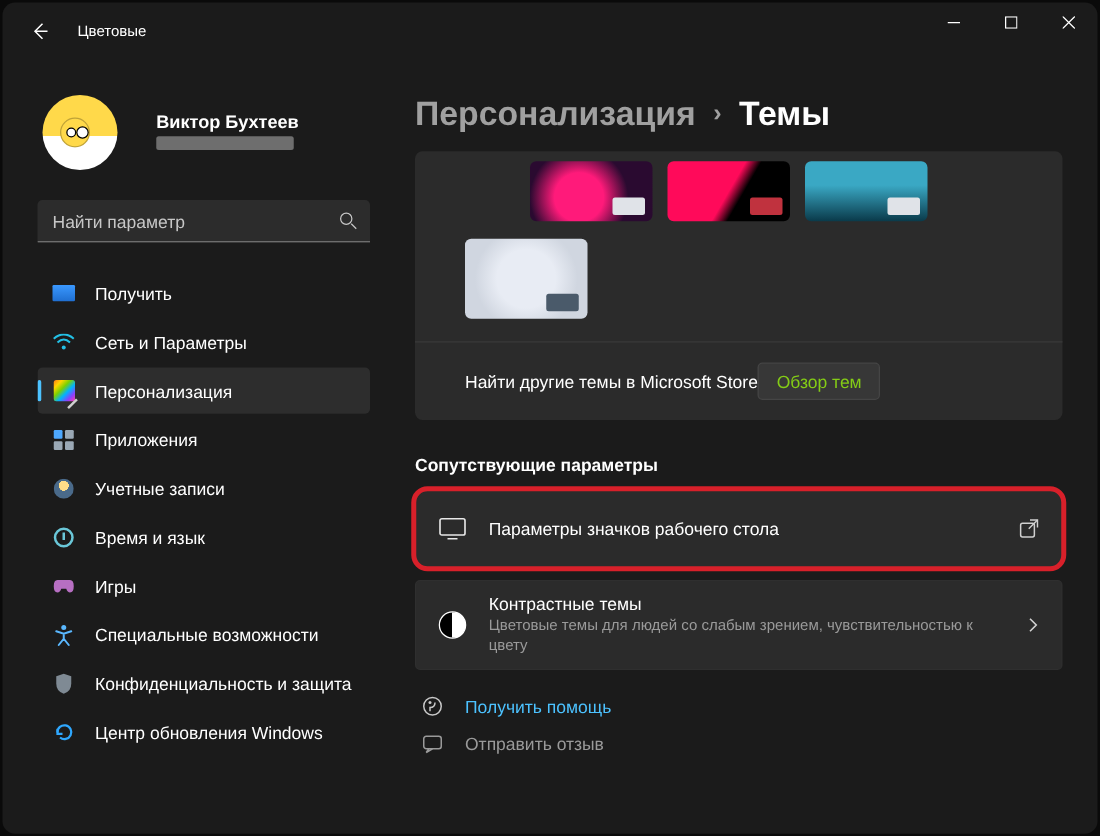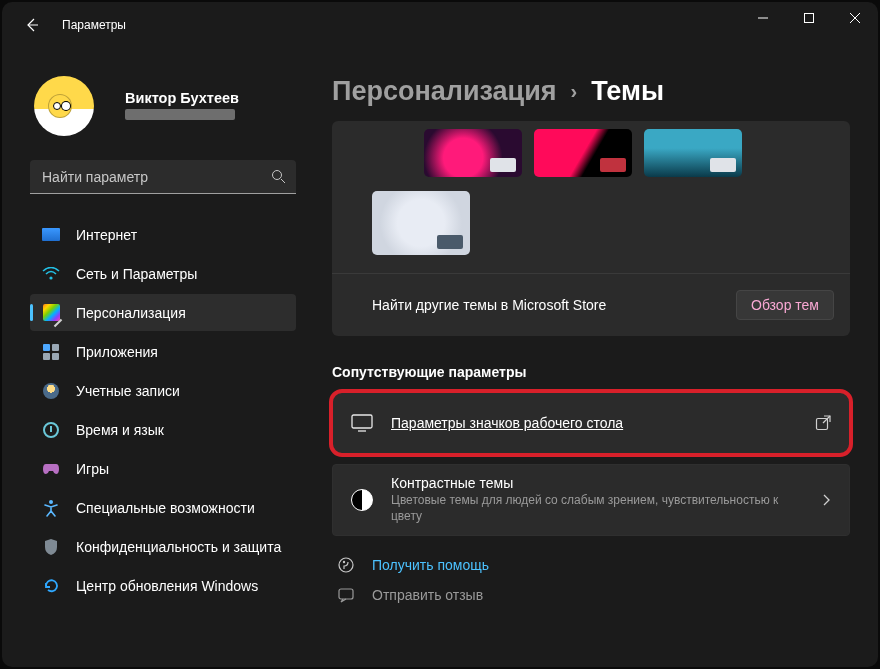--- a/index.html
+++ b/index.html
@@ -204,51 +204,50 @@
   .thumbs2 { padding: 10px 40px 18px 40px; }
   .t4 {
     width:98px; height:64px;
     background: radial-gradient(circle at 50% 50%, #e8ecf4 0 40%, #d0d6e0 70%);
     border-radius:5px; position:relative;
   }
   .t4 .tb-win { position:absolute; bottom:6px; right:7px; width:26px; height:14px; background:#4a5a6a; border-radius:2px;}
   .store-row {
     border-top:1px solid #3a3a3a;
     padding: 16px 16px 0 40px;
-    display:flex; align-items:center; justify-content:space-between;
+    display:flex; align-items:center; justify-content:flex-start;
   }
   .store-text { font-size:14px; color:#fff;}
   .browse-btn {
     background:#373737;
     border:1px solid #454545;
     padding: 6px 14px;
     border-radius:4px;
     font-size:14px;
-    color:#f9a8d4;
+    color:#84cc16;
   }
 
   .section-title { font-size:14px; font-weight:600; margin-bottom:12px;}
 
   .row-card {
     background:#2b2b2b;
     border:1px solid #2f2f2f;
     border-radius:4px;
     height:58px;
     display:flex; align-items:center;
     padding: 0 18px 0 18px;
     gap:18px;
     margin-bottom: 4px;
   }
   .row-card.highlight {
     outline: 4px solid #d8202a;
     outline-offset: -1px;
     border-radius: 10px;
     margin-bottom: 10px;
     height: 62px;
-    text-decoration: underline;
   }
   .row-card.contrast { height: 72px; }
   .row-icon { width:22px; color:#e8e8e8; display:flex; align-items:center; justify-content:center;}
   .contrast-circle {
     width:22px; height:22px; border-radius:50%;
     background: linear-gradient(90deg,#000 0 50%,#fff 50%);
     border:1px solid #fff;
   }
   .row-texts { flex:1; }
   .row-title { font-size:14px; color:#fff;}
@@ -267,21 +266,21 @@
 
 <div class="window">
 
   <div class="titlebar">
     <div class="back-btn">
       <svg width="16" height="16" viewBox="0 0 16 16">
           <path d="M10 2 L4 8 L10 14" stroke="#fff" stroke-width="1.2" fill="none"></path>
           <path d="M4 8 H14" stroke="#fff" stroke-width="1.2"></path>
         </svg>
     </div>
-    <div class="title-text">Параметры</div>
+    <div class="title-text">Цветовые</div>
     <div class="win-controls">
       <div class="win-btn">
           <svg width="10" height="10">
             <path d="M0 5 H10" stroke="#fff" stroke-width="1"></path>
           </svg>
         </div>
       <div class="win-btn">
           <svg width="10" height="10">
             <rect x="0.5" y="0.5" width="9" height="9" stroke="#fff" fill="none" stroke-width="1"></rect>
           </svg>
@@ -313,21 +312,21 @@
               <path d="M10 10 L14 14" stroke="#c7c7c7" stroke-width="1"></path>
             </svg>
         </span>
       </div>
 
       <div class="nav">
         <div class="nav-item">
           <span class="nav-icon">
               <span class="ic-system"></span>
             </span>
-          <span>Интернет</span>
+          <span>Получить</span>
         </div>
         <div class="nav-item">
           <span class="nav-icon ic-net">
             <svg width="18" height="14" viewBox="0 0 18 14">
                 <path d="M1 4 Q9 -3 17 4" stroke="#23c0e5" fill="none" stroke-width="1.6"></path>
                 <path d="M4 7 Q9 2 14 7" stroke="#23c0e5" fill="none" stroke-width="1.6"></path>
                 <circle cx="9" cy="11" r="1.6" fill="#23c0e5"></circle>
               </svg>
           </span>
           <span>Сеть и Параметры</span>

